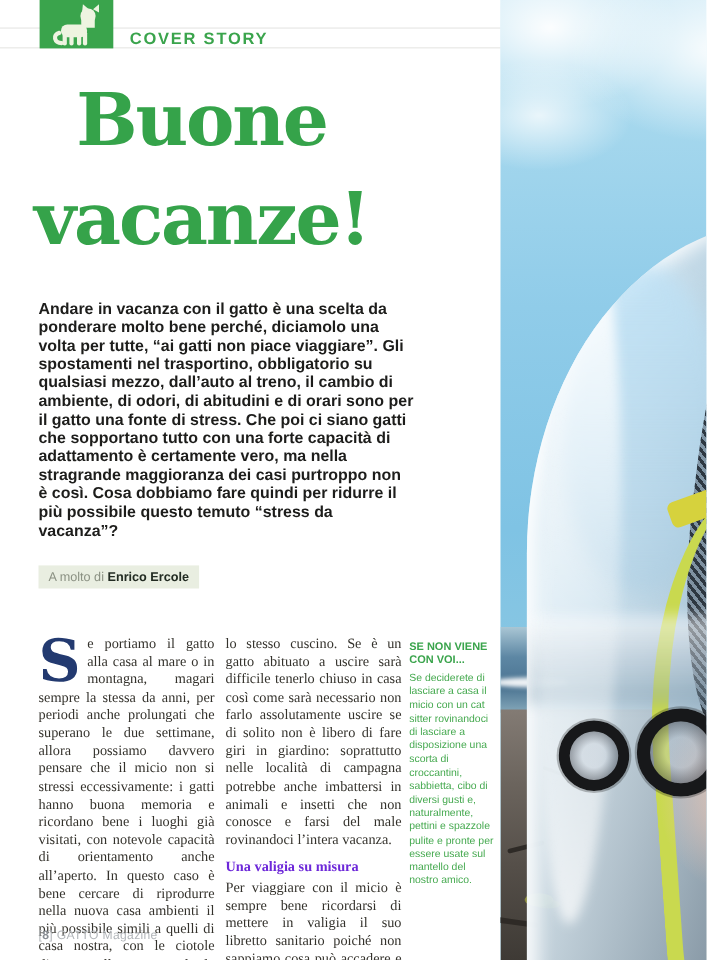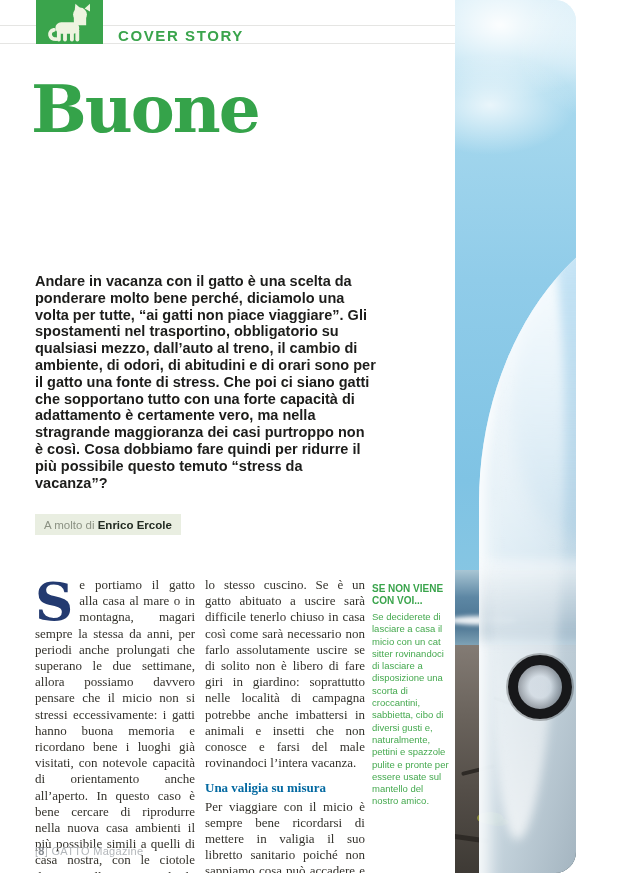--- a/index.html
+++ b/index.html
@@ -1,17 +1,17 @@
 <!DOCTYPE html>
 <html lang="it"><head>
 <meta charset="utf-8">
 <style>
   html,body{margin:0;padding:0;background:#ffffff;}
-  #page{position:relative;width:576px;height:873px;background:#ffffff;overflow:hidden;
-        font-family:"Liberation Sans",sans-serif;border-radius:21px;}
+  #page{position:relative;width:642px;height:873px;background:#ffffff;overflow:hidden;
+        font-family:"Liberation Sans",sans-serif;}
 
   
   .hline{position:absolute;left:0;width:455px;height:1px;background:#e5e5e3;}
   .hline.l1{top:25px;}
   .hline.l2{top:43px;}
   .logo{position:absolute;left:36px;top:0;width:67px;height:44px;background:#3aa44c;
         display:flex;align-items:flex-end;justify-content:center;}
   .logo svg{width:52px;height:40px;display:block;margin-bottom:1px;}
   .kicker{position:absolute;left:118px;top:27px;font-size:15px;font-weight:700;
           letter-spacing:1.6px;color:#3aa44c;}
@@ -32,21 +32,21 @@
 
   
   .col{position:absolute;top:577px;width:160px;text-align:justify;
        font-family:"Liberation Serif",serif;font-size:13px;line-height:16.2px;color:#34322c;}
   .col1{left:35px;}
   .col2{left:205px;}
   .col p{margin:0;}
   .dropcap{float:left;font-family:"DejaVu Serif",serif;font-weight:700;
            font-size:53px;line-height:43px;color:#233a70;margin:3px 6px 0 0;}
   .subhead{margin:9px 0 2px 0;font-family:"Liberation Serif",serif;
-           font-size:13px;font-weight:700;color:#0369a1;text-align:left;}
+           font-size:13px;font-weight:700;color:#6d28d9;text-align:left;}
 
   
   .sidebar{position:absolute;left:372px;top:583px;width:80px;
            font-size:9.5px;line-height:12.3px;color:#45a94f;}
   .sb-title{font-weight:700;font-size:10px;line-height:12px;color:#3aa44c;margin-bottom:4px;}
 
   
   .footer{position:absolute;left:35px;top:845px;font-size:11px;letter-spacing:.3px;color:#b2b6ba;}
   .footer .num{font-weight:700;color:#888d93;}
 
@@ -119,21 +119,21 @@
         <rect x="39" y="33" width="5" height="17" rx="2.5"></rect>
         <path d="M37 29 L37 15 q0-3 3-3 l10 0 q3 0 3 3 l0 14 z"></path>
         <circle cx="45" cy="15" r="9"></circle>
         <path d="M38 11 L39 1 L46 7 Z"></path>
         <path d="M51 7 L58 1 L58 11 Z"></path>
       </g>
     </svg>
   </div>
   <div class="kicker">COVER STORY</div>
 
-  <h1 class="title"><span>Buone</span><br></h1>
+  <h1 class="title"><span>Buone</span><br><span>vacanze!</span></h1>
 
   <p class="intro">Andare in vacanza con il gatto è una scelta da ponderare molto bene perché, diciamolo una volta per tutte, “ai gatti non piace viaggiare”. Gli spostamenti nel trasportino, obbligatorio su qualsiasi mezzo, dall’auto al treno, il cambio di ambiente, di odori, di abitudini e di orari sono per il gatto una fonte di stress. Che poi ci siano gatti che sopportano tutto con una forte capacità di adattamento è certamente vero, ma nella stragrande maggioranza dei casi purtroppo non è così. Cosa dobbiamo fare quindi per ridurre il più possibile questo temuto “stress da vacanza”?</p>
 
   <div class="byline">
     <span>A molto di</span>
     <b>Enrico Ercole</b>
   </div>
 
   <div class="col col1">
     <span class="dropcap">S</span><span>e portiamo il gatto alla casa al mare o in montagna, magari sempre la stessa da anni, per periodi anche prolungati che superano le due settimane, allora possiamo davvero pensare che il micio non si stressi eccessivamente: i gatti hanno buona memoria e ricordano bene i luoghi già visitati, con notevole capacità di orientamento anche all’aperto. In questo caso è bene cercare di riprodurre nella nuova casa ambienti il più possibile simili a quelli di casa nostra, con le ciotole disposte nello stesso modo, la lettiera nello stesso punto e la sua cuccia allestita con le stesse coperte o</span>

